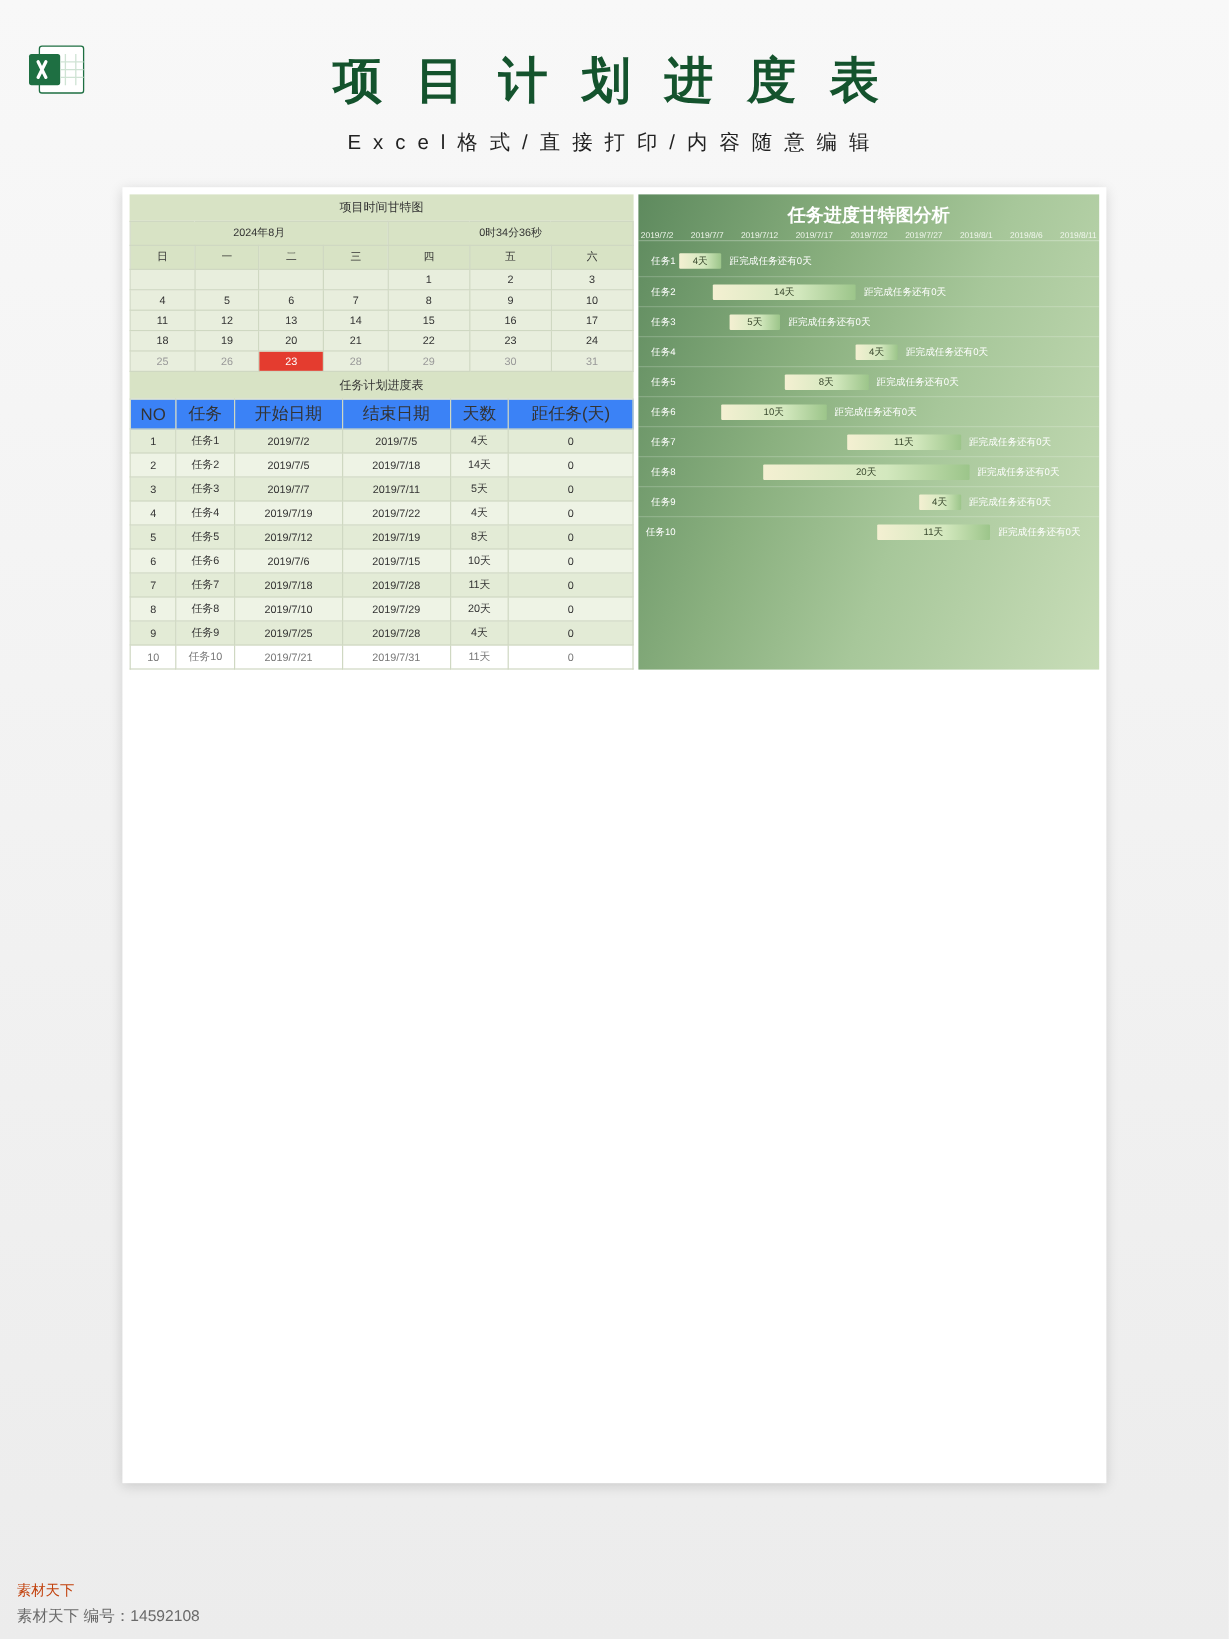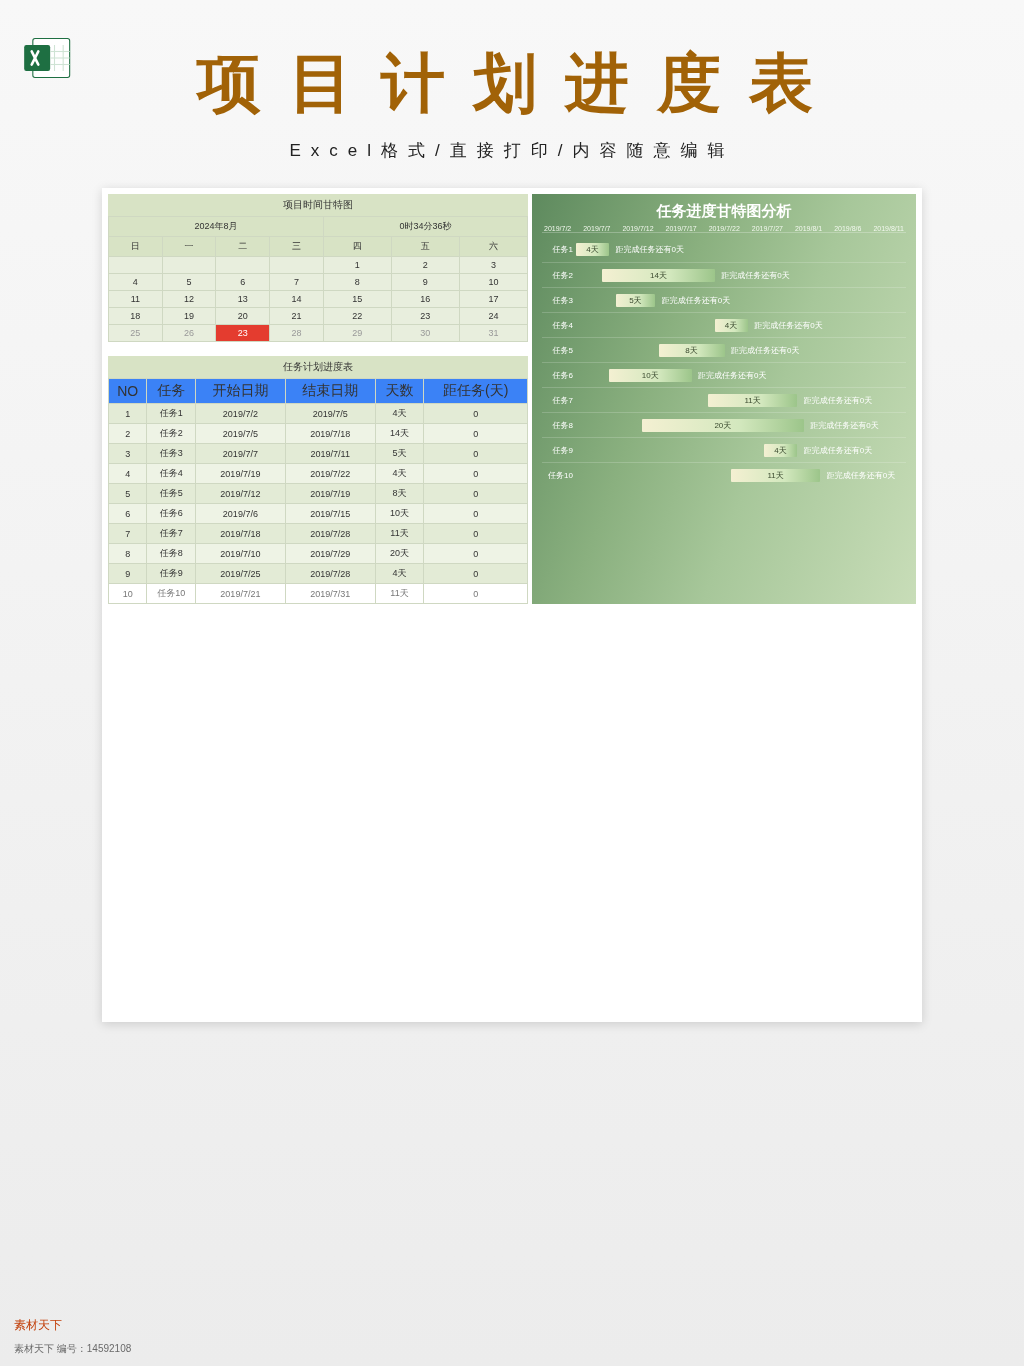--- a/index.html
+++ b/index.html
@@ -1,44 +1,44 @@
 <!DOCTYPE html>
 <html><head>
 <meta charset="utf-8">
 <style>
 *{margin:0;padding:0;box-sizing:border-box}
 body{width:1024px;height:1366px;background:linear-gradient(180deg,#f8f8f8 0%,#ececec 100%);font-family:"Microsoft YaHei",Arial,sans-serif;position:relative;overflow:hidden}
 .hdr{position:relative;padding:40px 0 8px 0;text-align:center}
 .excel-ico{position:absolute;left:22px;top:32px;width:52px;height:52px}
 .excel-ico svg{width:100%;height:100%}
-.title{font-size:64px;font-weight:600;letter-spacing:28px;color:#a16207;margin-left:14px}
+.title{font-size:41px;font-weight:600;letter-spacing:28px;color:#14532d;margin-left:14px}
 .subtitle{font-size:17px;letter-spacing:10px;color:#222;margin-top:12px}
-.sheet{width:820px;height:834px;margin:18px auto 0 auto;background:#fff;box-shadow:0 2px 10px rgba(0,0,0,.15);position:relative;padding:6px}
+.sheet{width:820px;height:1080px;margin:18px auto 0 auto;background:#fff;box-shadow:0 2px 10px rgba(0,0,0,.15);position:relative;padding:6px}
 .split{display:flex;gap:4px}
 .left{width:420px;font-size:9px;color:#333}
-.right{flex:1;background:linear-gradient(110deg,#5e8a5e 0%,#8ab07f 35%,#a7c79a 60%,#c8ddb8 100%);padding:6px 10px;color:#fff;font-size:8px;position:relative}
+.right{flex:1;background:linear-gradient(110deg,#5e8a5e 0%,#8ab07f 35%,#a7c79a 60%,#c8ddb8 100%);padding:6px 0;color:#fff;font-size:8px;position:relative}
 .sec-title{background:#d8e3c5;color:#333;text-align:center;font-size:10px;padding:4px 0;font-weight:500}
 table{width:100%;border-collapse:collapse;font-size:9px}
 td,th{border:1px solid #cfd8c2;text-align:center;padding:3px 2px;background:#e8eedd;color:#333;font-weight:400}
 .cal-h td{background:#d8e3c5}
 .cal-red{background:#e43c2f!important;color:#fff!important}
 .cal-dim{color:#999}
 .task-h th{background:#3b82f6;font-size:14px}
 .task-tab td{background:#eef3e5}
 .task-tab tr:nth-child(odd) td{background:#e3ebd6}
 .task-tab tr.last td{background:#fff;color:#777}
 .gtitle{text-align:center;font-size:15px;font-weight:700;margin:2px 0 4px 0;color:#fff}
 .gaxis{display:flex;justify-content:space-between;font-size:7px;color:#f2f8ee;padding:0 2px;border-bottom:1px solid rgba(255,255,255,.25);margin-bottom:4px;white-space:nowrap}
 .grow{display:flex;align-items:center;height:25px;border-top:1px solid rgba(255,255,255,.18)}
 .grow:first-of-type{border-top:none}
 .glbl{width:34px;font-size:8px;color:#fff;text-align:right;padding-right:3px;flex:none}
 .gtrack{flex:1;position:relative;height:100%}
 .gbar{position:absolute;top:6px;height:13px;background:linear-gradient(90deg,#f4f0d2 0%,#d3e8be 60%,#9cc58a 100%);border-radius:1px;display:flex;align-items:center;justify-content:center;color:#3a4a2f;font-size:8px;font-weight:500}
 .gnote{position:absolute;top:6px;height:13px;display:flex;align-items:center;color:#fff;font-size:8px;white-space:nowrap}
-.foot{position:absolute;left:14px;bottom:10px;font-size:10px;color:#6a6a6a}
+.foot{position:absolute;left:14px;bottom:10px;font-size:13px;color:#6a6a6a}
 .wm{position:absolute;left:14px;bottom:32px;font-size:12px;color:#c2410c;font-family:Arial}
 </style>
 </head>
 <body>
 
 <div class="hdr">
   <div class="excel-ico">
     <svg viewBox="0 0 48 48">
         <rect x="10" y="6" width="34" height="36" rx="2" fill="#fff" stroke="#1e6f42" stroke-width="1"></rect>
         <rect x="2" y="12" width="24" height="24" rx="2" fill="#1e6f42"></rect>
@@ -115,21 +115,21 @@
               <td class="cal-dim">25</td>
               <td class="cal-dim">26</td>
               <td class="cal-red">23</td>
               <td class="cal-dim">28</td>
               <td class="cal-dim">29</td>
               <td class="cal-dim">30</td>
               <td class="cal-dim">31</td>
             </tr>
           </tbody>
       </table>
-      <div class="sec-title" style="margin-top:14px">任务计划进度表</div>
+      <div class="sec-title" style="margin-top:0">任务计划进度表</div>
       <table class="task-tab">
         <tbody>
             <tr class="task-h" id="task-h">
               <th>NO</th>
               <th>任务</th>
               <th>开始日期</th>
               <th>结束日期</th>
               <th>天数</th>
               <th>距任务(天)</th>
             </tr>

